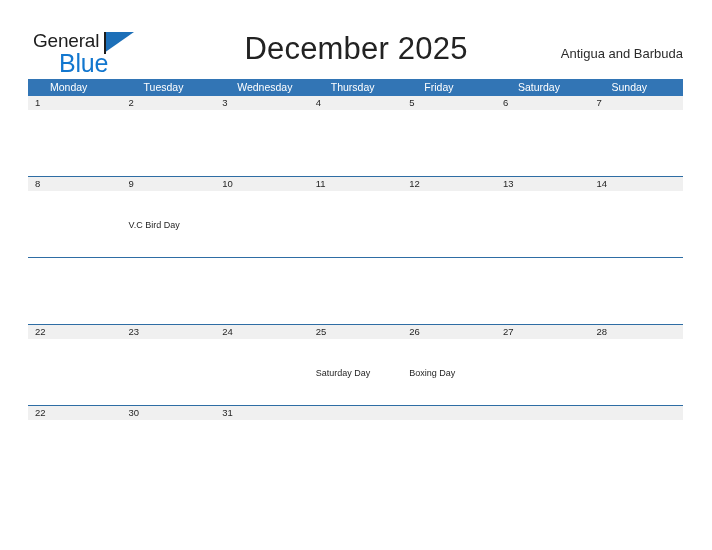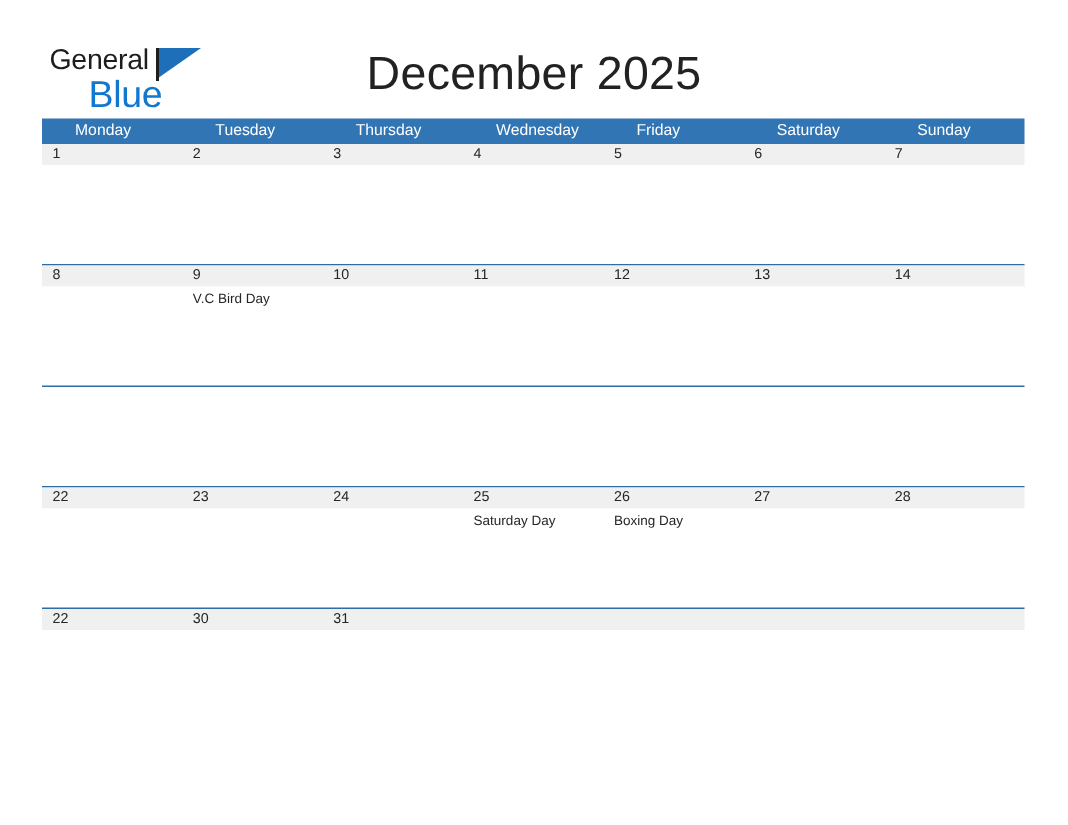--- a/index.html
+++ b/index.html
@@ -142,21 +142,21 @@
     flex: 1 1 0;
     padding-left: 7px;
     padding-top: 3px;
     font-size: 9px;
     line-height: 11px;
     color: #262626;
     font-family: "Liberation Sans", sans-serif;
     white-space: nowrap;
     overflow: hidden;
   }
-  .week-tall .event-band { height: 66px; }
+  .week-tall .event-band { height: 66px; align-items: center; }
   .week-short .event-band { height: 14px; }
 </style>
 </head>
 <body>
 
 <div class="page">
 
   <div class="topbar">
 
     <div class="logo">
@@ -165,30 +165,31 @@
       <span class="logo-flag">
         <svg width="32" height="22" viewBox="0 0 32 22" xmlns="http://www.w3.org/2000/svg">
           <polygon points="0,0 30,0 0,21" fill="#1c6fb8"></polygon>
           <rect x="0" y="0" width="2" height="22" fill="#1d1d1d"></rect>
         </svg>
       </span>
     </div>
 
     <div class="title">December 2025</div>
 
+    <div class="country">Antigua and Barbuda</div>
 
   </div>
 
   <div class="calendar">
 
     <div class="weekday-row">
       <div class="weekday-cell">Monday</div>
       <div class="weekday-cell">Tuesday</div>
+      <div class="weekday-cell">Wednesday</div>
       <div class="weekday-cell">Thursday</div>
-      <div class="weekday-cell">Wednesday</div>
       <div class="weekday-cell">Friday</div>
       <div class="weekday-cell">Saturday</div>
       <div class="weekday-cell">Sunday</div>
     </div>
 
     <div class="week week-tall">
       <div class="date-band">
         <div class="date-cell">1</div>
         <div class="date-cell">2</div>
         <div class="date-cell">3</div>

